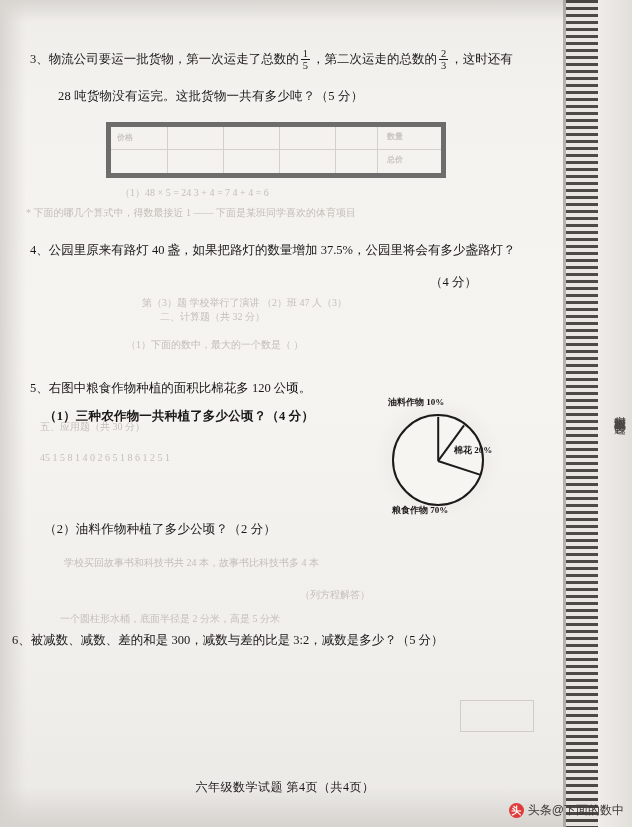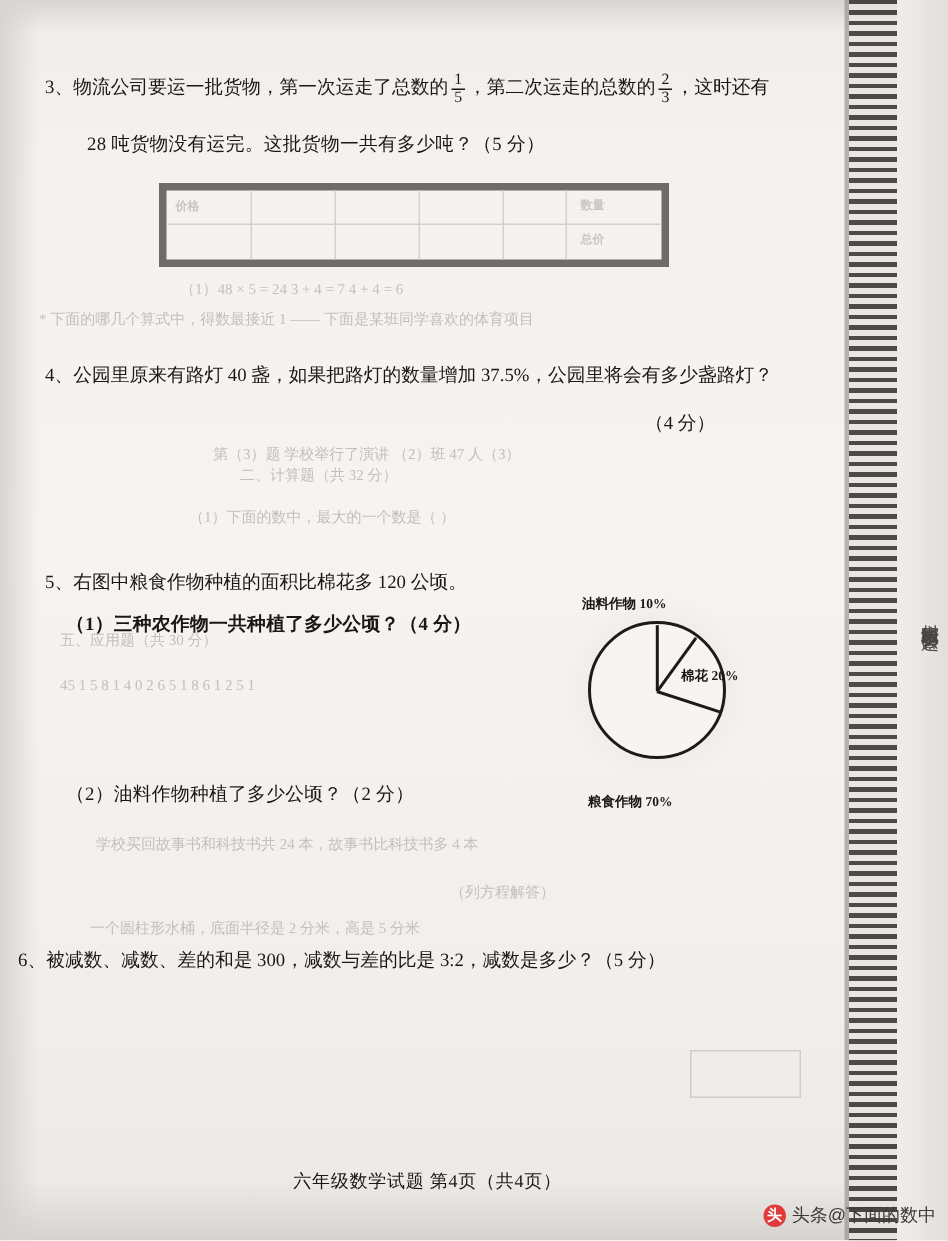--- a/index.html
+++ b/index.html
@@ -308,21 +308,21 @@
     <div class="chart-wrap">
       <div class="chart-halo"></div>
       <div class="pie">
 
         <div class="pie-line" style="left:44px; top:44px; width:44px; transform: rotate(-90deg);"></div>
         <div class="pie-line" style="left:44px; top:44px; width:44px; transform: rotate(-54deg);"></div>
         <div class="pie-line" style="left:44px; top:44px; width:44px; transform: rotate(18deg);"></div>
       </div>
       <div class="pie-label" style="left:20px; top:4px;">油料作物 10%</div>
       <div class="pie-label" style="left:86px; top:52px;">棉花 20%</div>
-      <div class="pie-label" style="left:24px; top:112px;margin-top:24px;">粮食作物 70%</div>
+      <div class="pie-label" style="left:24px; top:112px;">粮食作物 70%</div>
     </div>
 
     <div class="qline" style="left:12px; top:630px; font-weight:normal;">
       <span>6、</span><span>被减数、减数、差的和是 300，减数与差的比是 3:2，减数是多少？（5 分）</span>
     </div>
 
     <div class="footer">六年级数学试题 第4页（共4页）</div>
   </div>
 
   <div class="binding-edge"></div>

